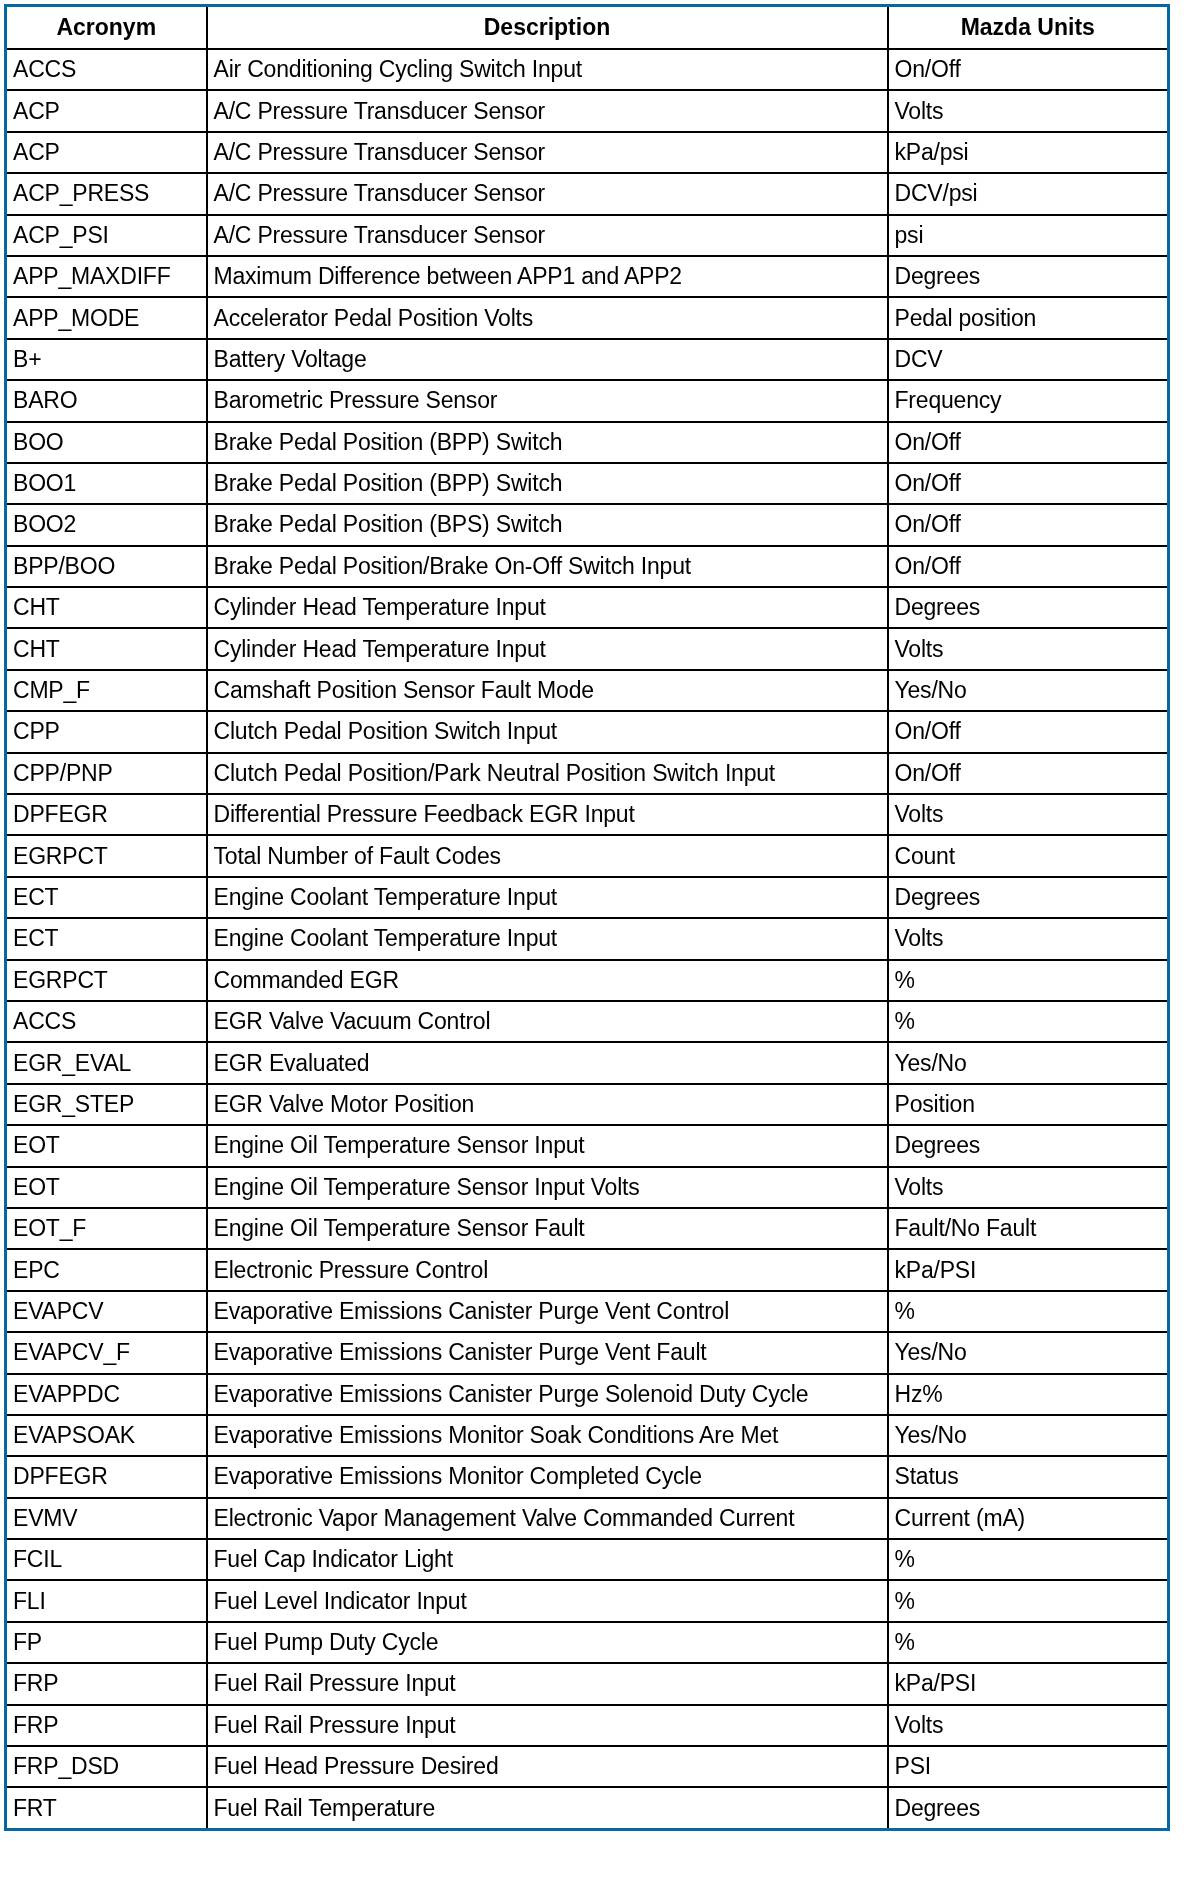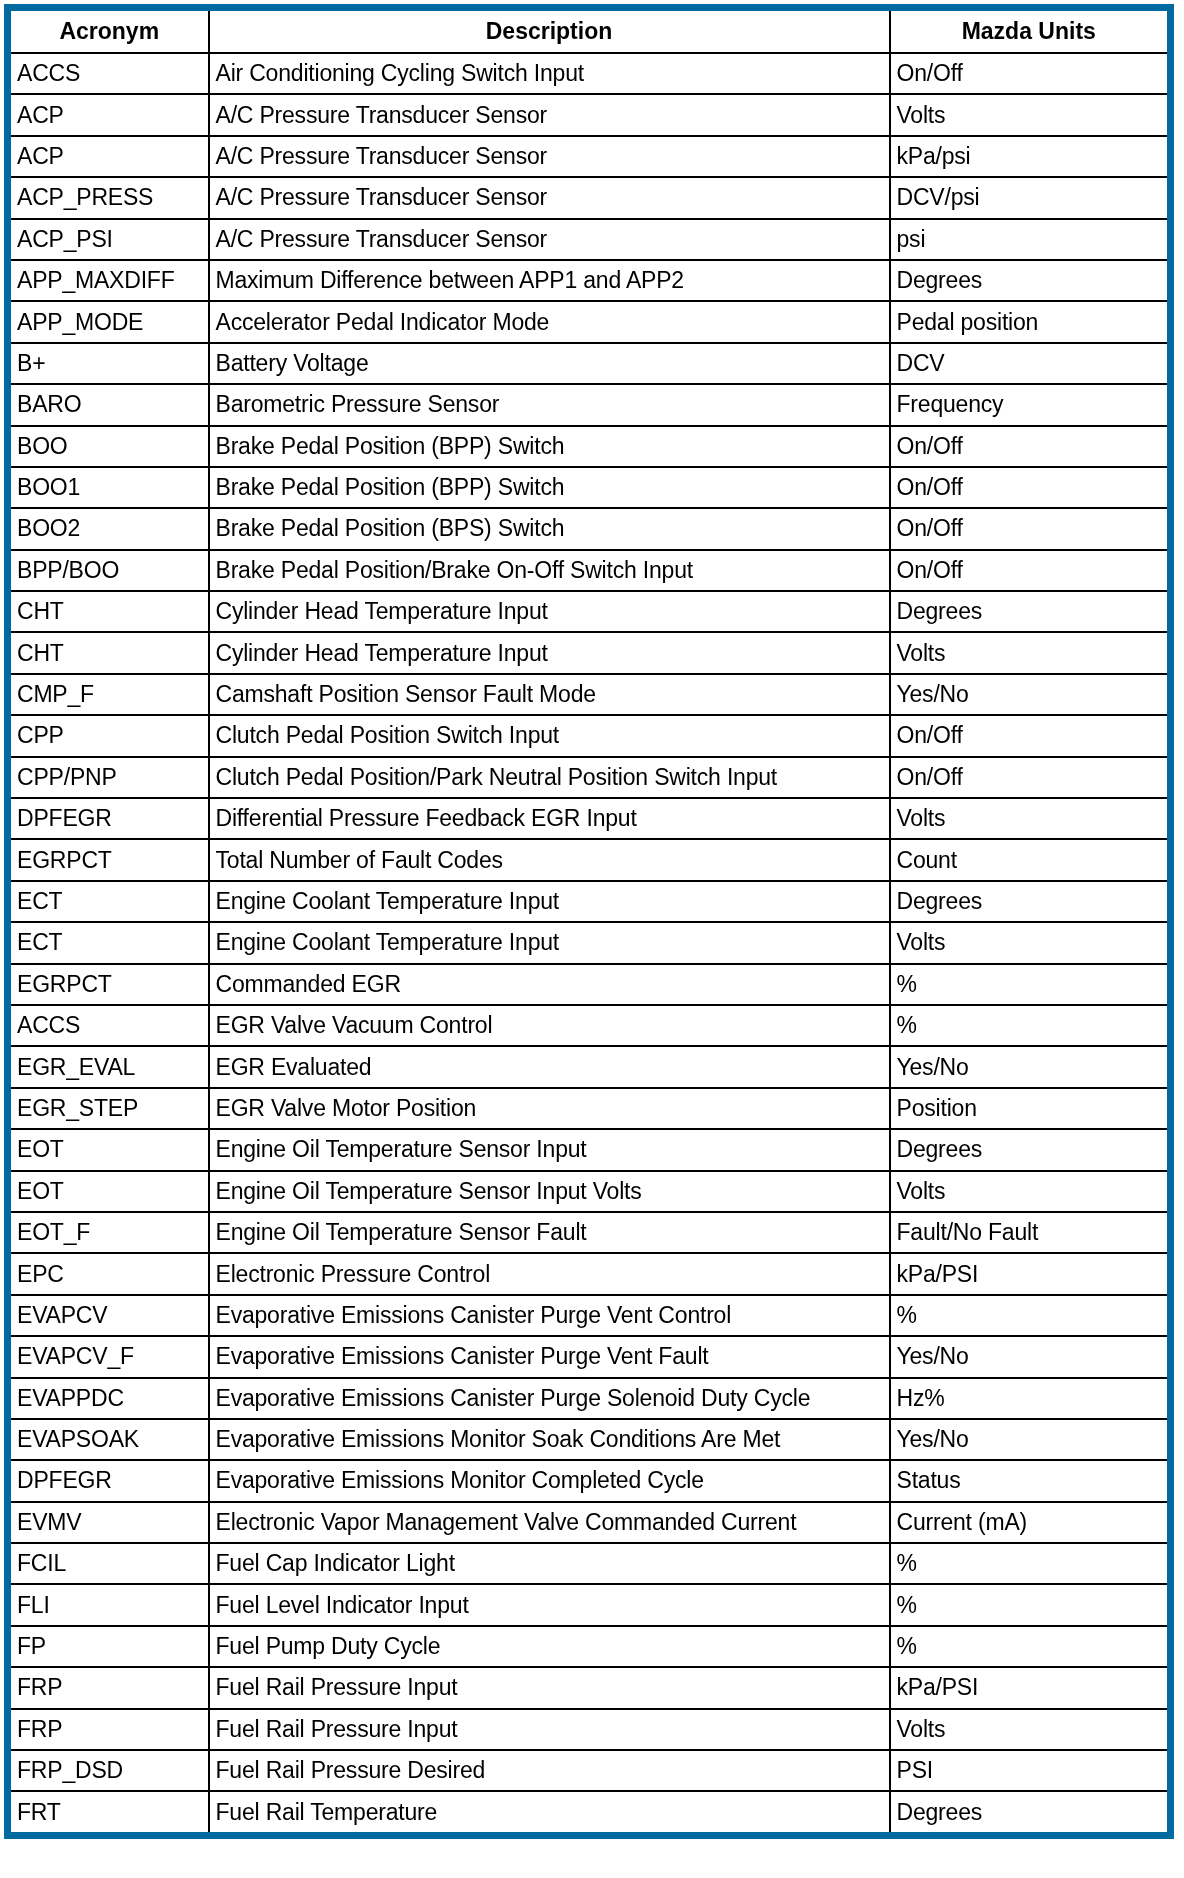--- a/index.html
+++ b/index.html
@@ -5,21 +5,21 @@
   html, body { margin: 0; padding: 0; background: #ffffff; }
   body { width: 1184px; height: 1878px; position: relative; overflow: hidden; }
   .sheet {
     position: absolute; left: 4px; top: 4px;
     width: 1163px;
   }
   table.ref {
     border-collapse: collapse;
     width: 1163px;
     table-layout: fixed;
-    border: 7px solid #0369a1;
+    border: 3px solid #0369a1;
     font-family: "Liberation Sans", "DejaVu Sans", sans-serif;
     color: #000;
   }
   table.ref col.c1 { width: 201px; }
   table.ref col.c2 { width: 681px; }
   table.ref col.c3 { width: 281px; }
   table.ref th, table.ref td {
     border: 2px solid #000;
     padding: 0 0 0 6px;
     text-align: left;
@@ -83,21 +83,21 @@
           <td class="desc">A/C Pressure Transducer Sensor</td>
           <td>psi</td>
         </tr>
         <tr>
           <td>APP_MAXDIFF</td>
           <td class="desc">Maximum Difference between APP1 and APP2</td>
           <td>Degrees</td>
         </tr>
         <tr>
           <td>APP_MODE</td>
-          <td class="desc">Accelerator Pedal Indicator Mode</td>
+          <td class="desc">Accelerator Pedal Position Volts</td>
           <td>Pedal position</td>
         </tr>
         <tr>
           <td>B+</td>
           <td class="desc">Battery Voltage</td>
           <td>DCV</td>
         </tr>
         <tr>
           <td>BARO</td>
           <td class="desc">Barometric Pressure Sensor</td>
@@ -258,21 +258,21 @@
           <td class="desc">Fuel Rail Pressure Input</td>
           <td>kPa/PSI</td>
         </tr>
         <tr>
           <td>FRP</td>
           <td class="desc">Fuel Rail Pressure Input</td>
           <td>Volts</td>
         </tr>
         <tr>
           <td>FRP_DSD</td>
-          <td class="desc">Fuel Rail Pressure Desired</td>
+          <td class="desc">Fuel Head Pressure Desired</td>
           <td>PSI</td>
         </tr>
         <tr>
           <td>FRT</td>
           <td class="desc">Fuel Rail Temperature</td>
           <td>Degrees</td>
         </tr>
       </tbody>
   </table>
 </div>

